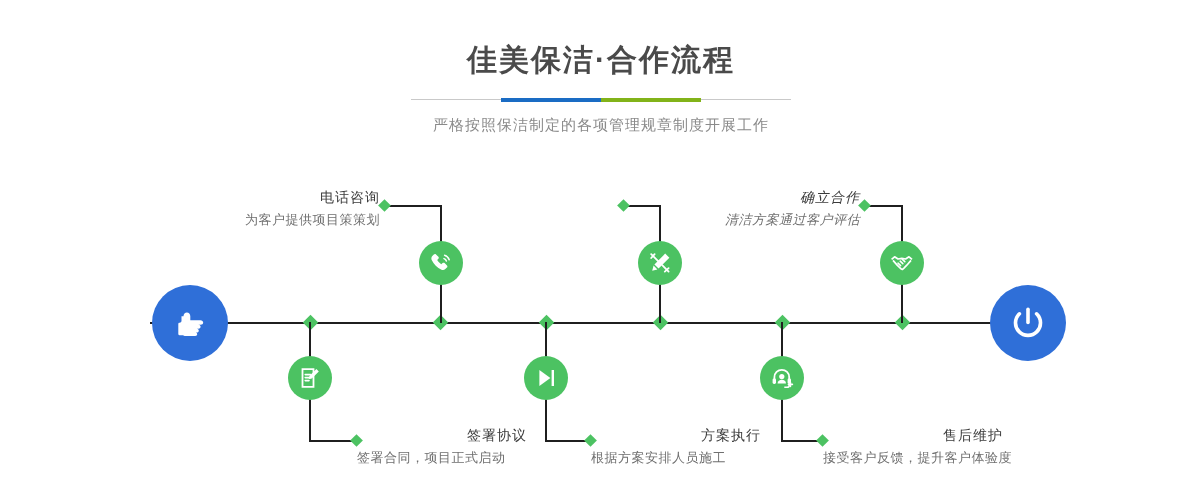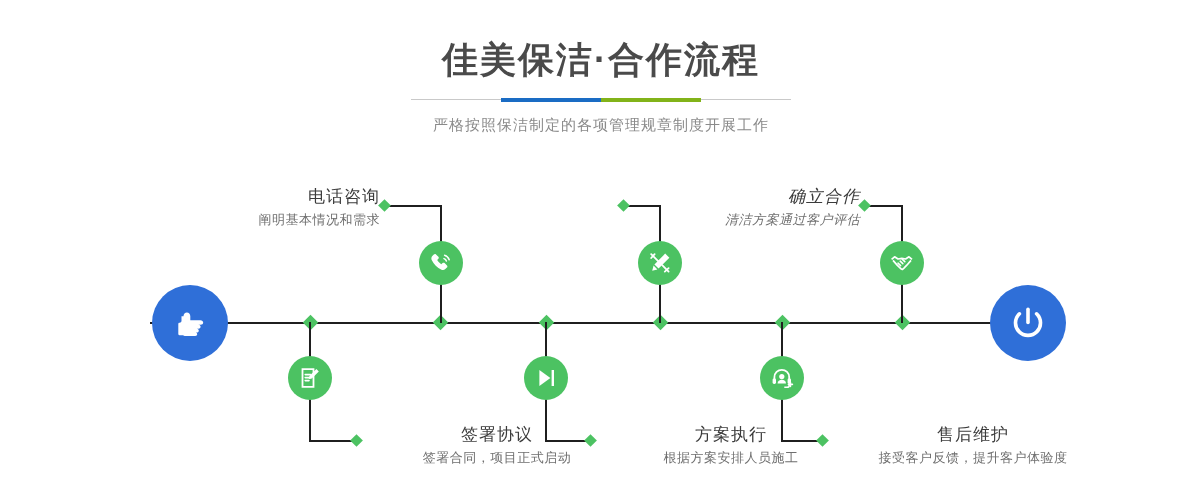--- a/index.html
+++ b/index.html
@@ -9,21 +9,21 @@
     font-family:"Liberation Sans","DejaVu Sans",sans-serif;
     overflow:hidden;
   }
 
   #stage { position:relative; width:1202px; height:502px; background:#fff; }
 
   
   .header { position:absolute; top:0; left:0; width:1202px; text-align:center; }
   .main-title {
     margin-top:38px;
-    font-size:36px;
+    font-size:30px;
     font-weight:600;
     color:#4a4a4a;
     letter-spacing:2px;
     line-height:44px;
   }
   .divider-wrap {
     position:relative;
     width:380px;
     height:12px;
     margin:12px auto 0 auto;
@@ -105,36 +105,36 @@
     z-index:3;
   }
   .node-icon svg { display:block; }
 
   .label {
     position:absolute;
     white-space:nowrap;
     z-index:4;
   }
   .label .t {
-    font-size:17px;
+    font-size:14px;
     color:#3b3b3b;
     line-height:22px;
     letter-spacing:1px;
   }
   .label .d {
     font-size:13px;
     color:#6f6f6f;
     line-height:20px;
     margin-top:2px;
     letter-spacing:0.5px;
   }
   .label.up   .t { text-align:right; }
   .label.up   .d { text-align:right; }
   .label.down .t { text-align:center; }
-  .label.down .d { text-align:center; }
+  .label.down .d { text-align:left; }
 </style>
 </head>
 <body>
 
 <div id="stage">
 
   <div class="header">
     <div class="main-title">佳美保洁·合作流程</div>
     <div class="divider-wrap">
       <div class="divider-base"></div>
@@ -174,21 +174,21 @@
       <span>
         <svg width="26" height="26" viewBox="0 0 26 26">
           <path fill="#ffffff" d="M8.0 4.4c-.6-.6-1.6-.5-2.2.1L4.3 6.1c-1.0 1.0-1.2 2.5-.6 3.8 2.0 4.3 5.5 7.8 9.8 9.8 1.3.6 2.8.4 3.8-.6l1.6-1.5c.6-.6.7-1.6.1-2.2l-2.4-2.4c-.5-.5-1.4-.5-2.0 0l-1.3 1.2c-1.7-1.0-3.1-2.4-4.1-4.1l1.2-1.3c.5-.5.5-1.4 0-2.0L8.0 4.4z"></path>
           <path fill="none" stroke="#ffffff" stroke-width="1.5" stroke-linecap="round" d="M16.6 5.2a7.3 7.3 0 0 1 4.6 4.6"></path>
           <path fill="none" stroke="#ffffff" stroke-width="1.5" stroke-linecap="round" d="M16.0 8.6a3.9 3.9 0 0 1 2.4 2.4"></path>
         </svg>
       </span>
     </div>
     <div class="label up" style="left:120px; top:186px; width:260px;">
       <div class="t">电话咨询</div>
-      <div class="d">阐明基本情况和需求</div>
+      <div class="d">为客户提供项目策策划</div>
     </div>
 
     <div class="diamond" style="left:305px;"></div>
     <div class="vline" style="left:309px; top:322px; height:120px;"></div>
     <div class="hstub" style="left:309px; top:440px; width:48px;"></div>
     <div class="tip" style="left:352px; top:436px;"></div>
     <div class="node-icon" style="left:288px; top:356px;">
       <span>
         <svg width="26" height="26" viewBox="0 0 26 26">
           <path fill="none" stroke="#ffffff" stroke-width="1.8" d="M5.5 4.2h11.0v17.6H5.5z"></path>

